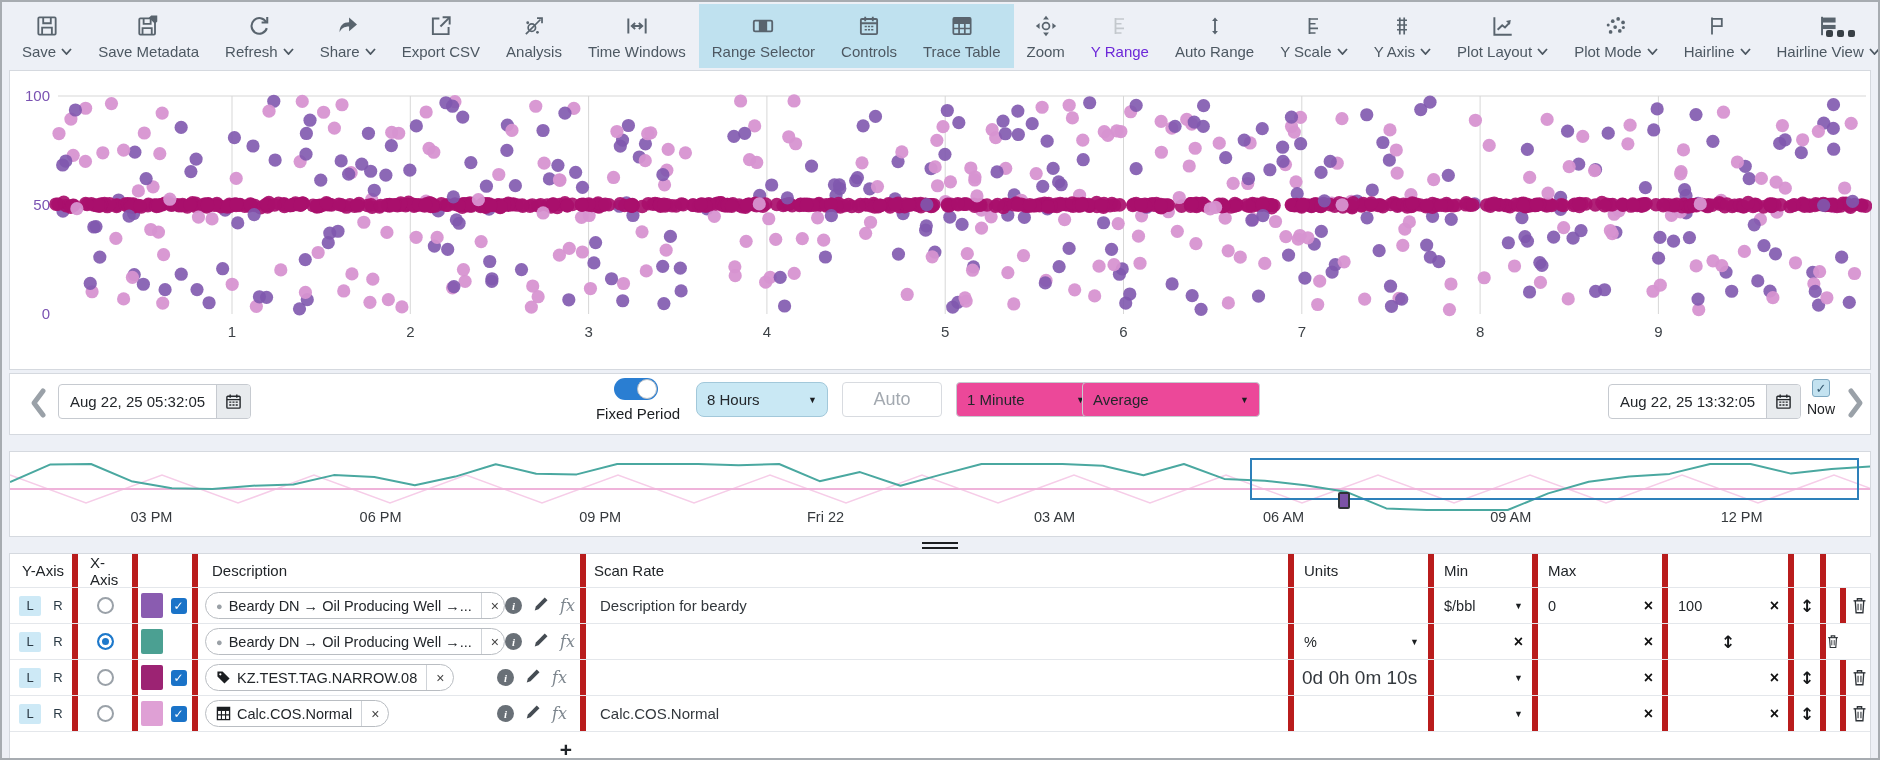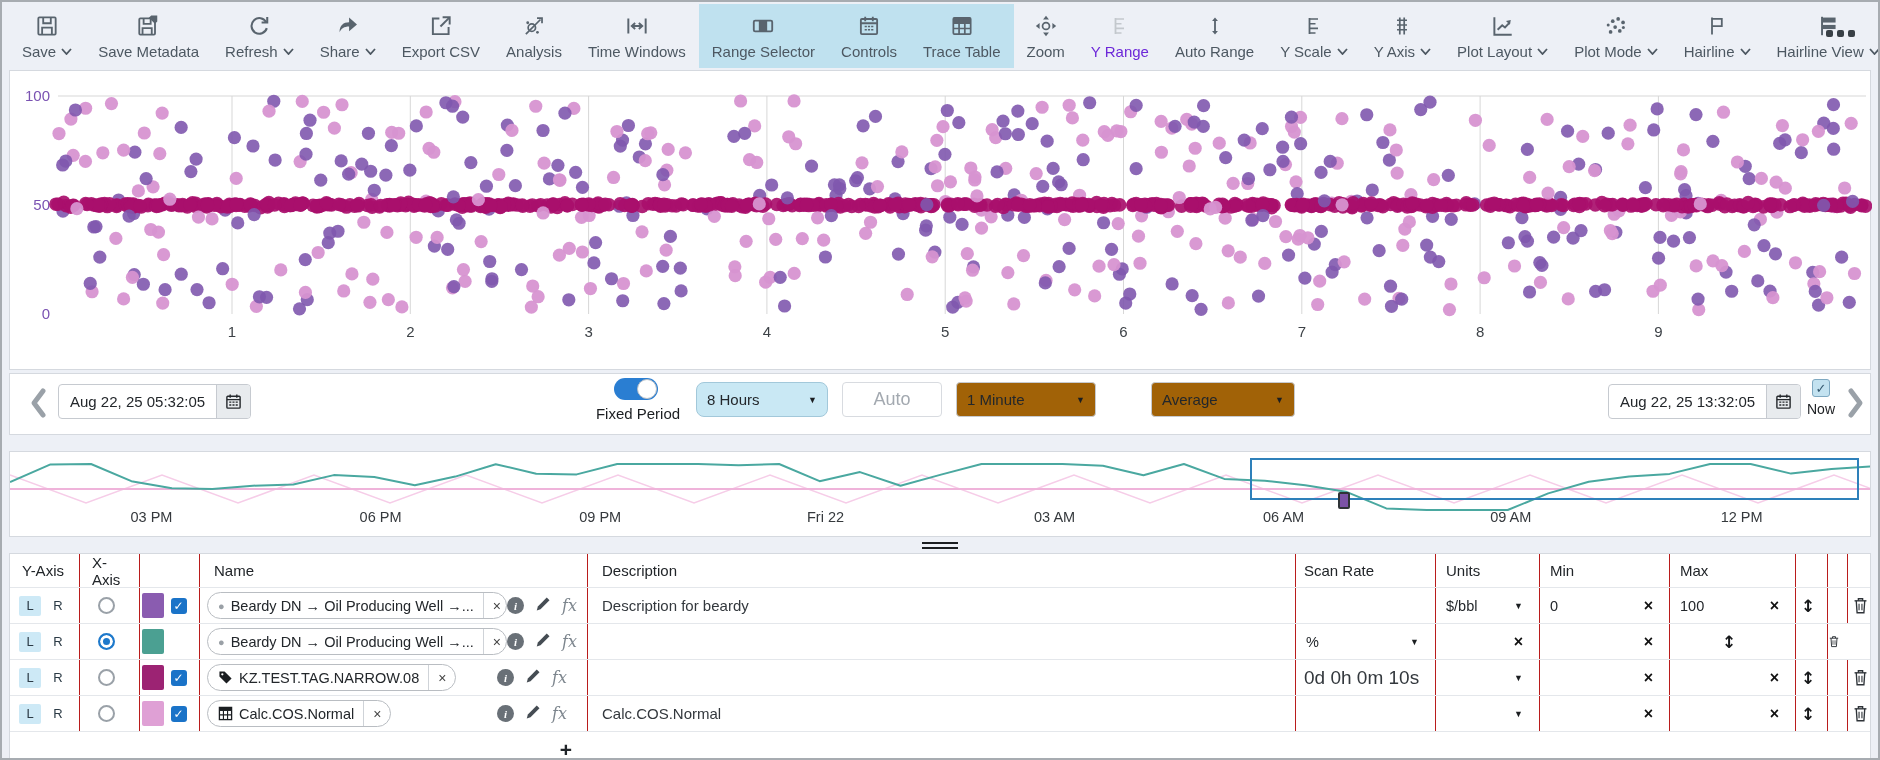--- a/index.html
+++ b/index.html
@@ -33,41 +33,41 @@
 
   
   .controls-panel > * { position:absolute; }
   .nav-chev { top:13px; cursor:pointer; }
   .date-group { top:10px; height:35px; display:flex; border:1px solid #c6cad0; border-radius:4px; overflow:hidden; background:#fff; cursor:text; }
   .date-text { padding:0 11px; font-size:15px; color:#23272b; display:flex; align-items:center; }
   .cal-btn { width:34px; background:#e8ebee; border-left:1px solid #c6cad0; display:flex; align-items:center; justify-content:center; cursor:pointer; }
   .switch { top:4px; width:44px; height:22px; border-radius:12px; background:#2a7ed2; cursor:pointer; }
   .switch .knob { position:absolute; top:1px; right:1px; width:20px; height:20px; border-radius:50%; background:#fff; border:1px solid #b9bfc6; }
   .ctl-label { font-size:15px; color:#1b1e21; text-align:center; }
-  .select { top:8px; height:35px; border:1px solid #c6cad0; border-radius:4px; background:#a16207;
+  .select { top:8px; height:35px; border:1px solid #c6cad0; border-radius:4px; background:#ec4899;
             display:flex; align-items:center; justify-content:space-between; padding:0 10px;
             font-size:15px; color:#23272b; cursor:pointer; }
   .select.blue { background:#c9e8f4; border-color:#a2c8da;border-radius:8px; }
   .select .arr { font-size:9px; color:#1b1e21; }
   .btn-auto { top:8px; height:35px; border:1px solid #d8dbe0; border-radius:4px; background:#fff;
               display:flex; align-items:center; justify-content:center; font-size:18px; color:#a3a9b0; cursor:pointer; }
   .now-box { width:18px; height:18px; border:1px solid #7fa9c1; background:#c3e2f0; border-radius:3px;
              color:#33576e; font-size:13px; font-weight:bold; display:flex; align-items:center; justify-content:center; cursor:pointer; }
 
   
   .ov-label { position:absolute; top:57px; transform:translateX(-50%); font-size:14.5px; color:#35393d; white-space:nowrap; }
   .ov-selection { position:absolute; border:2px solid #2e80ba; background:transparent; cursor:move; }
   .ov-handle { position:absolute; width:12px; height:17px; background:#7b52a6; border:2px solid #2f3337; border-radius:2px; cursor:ew-resize; }
 
   
   .trow { display:grid; grid-template-columns:62px 60px 33px 27px 388px 708px 140px 104px 130px 126px 32px 20px 32px;
           align-items:center; height:36px; border-bottom:1px solid #e4e7eb; }
   .trow.head { height:34px; font-size:15px; color:#212529; }
   .tcell { height:100%; display:flex; align-items:center; overflow:hidden; }
-  .bl { border-left:1px solid #b91c1c;margin-left:7px; }
+  .bl { border-left:6px solid #b91c1c; }
   .hc { padding-left:12px; }
   .lr-group { display:flex; gap:6px; padding-left:9px; }
   .lr { width:22px; height:20px; font-size:13px; color:#2b3a45; display:flex; align-items:center; justify-content:center; border-radius:2px; cursor:pointer; }
   .lr.sel { background:#cde9f6; }
   .radio-cell { justify-content:center; }
   .radio { width:17px; height:17px; border:2px solid #9aa1a8; border-radius:50%; background:#fff; cursor:pointer; }
   .radio.checked { border-color:#1e79cb; background:#1e79cb; box-shadow:inset 0 0 0 3px #fff; }
   .swatch { width:22px; height:25px; border-radius:2px; margin:0 auto; cursor:pointer; }
   .checkbox { width:16px; height:16px; background:#1a73c8; border-radius:3px; color:#fff; font-size:12px; font-weight:700;
               display:flex; align-items:center; justify-content:center; margin:0 auto; cursor:pointer; }
@@ -1717,21 +1717,21 @@
     <div class="ctl-label" style="left:572px; top:31px; width:112px">Fixed Period</div>
     <div class="select blue" style="left:686px; width:132px">
       <span>8 Hours</span>
         <span class="arr">▼</span>
     </div>
     <div class="btn-auto" style="left:832px; width:100px">Auto</div>
     <div class="select" style="left:946px; width:140px">
       <span>1 Minute</span>
         <span class="arr">▼</span>
     </div>
-    <div class="select" style="left:1141px; width:144px">
+    <div class="select" style="left:1072px; width:178px">
       <span>Average</span>
         <span class="arr">▼</span>
     </div>
     <div class="date-group" style="left:1598px">
       <div class="date-text">Aug 22, 25 13:32:05</div>
       <div class="cal-btn">
         <svg width="17" height="17" viewBox="0 0 18 18">
             <rect x="2" y="3.5" width="14" height="12.5" rx="1" fill="none" stroke="#24282c" stroke-width="1.5"></rect>
             <path d="M5.5 1.5v3.5M12.5 1.5v3.5M2 7h14" stroke="#24282c" stroke-width="1.5" fill="none"></path>
             <path d="M4.5 9.7h2.2M7.9 9.7h2.2M11.3 9.7h2.2M4.5 12.7h2.2M7.9 12.7h2.2M11.3 12.7h2.2" stroke="#24282c" stroke-width="1.4"></path>
@@ -1763,21 +1763,20 @@
         <i></i>
       </div>
   </div>
 
   <div class="panel table-panel" id="trace-table">
       <div class="trow head">
         <div class="tcell hc">Y-Axis</div>
         <div class="tcell hc bl">X-Axis</div>
         <div class="tcell bl"></div>
         <div class="tcell "></div>
-        <div class="tcell bl" style="padding-left: 14px;">Name</div>
         <div class="tcell bl" style="padding-left: 14px;">Description</div>
         <div class="tcell bl" style="padding-left: 8px;">Scan Rate</div>
         <div class="tcell bl" style="padding-left: 10px;">Units</div>
         <div class="tcell bl" style="padding-left: 10px;">Min</div>
         <div class="tcell bl" style="padding-left: 10px;">Max</div>
         <div class="tcell bl"></div>
         <div class="tcell bl"></div>
         <div class="tcell bl"></div>
       </div>
       <div class="trow">

